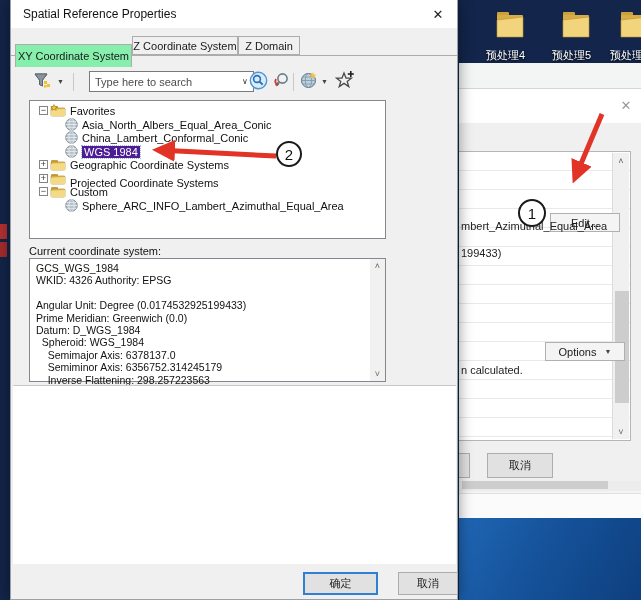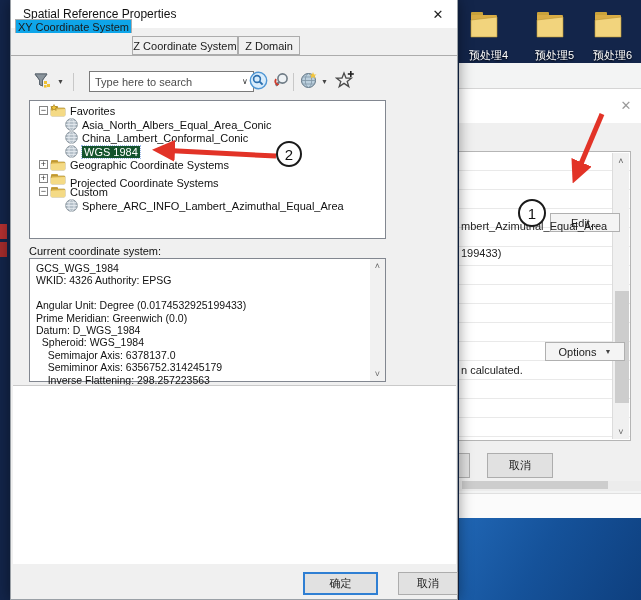--- a/index.html
+++ b/index.html
@@ -4,21 +4,21 @@
 <style>
   html,body{margin:0;padding:0;}
   body{width:641px;height:600px;position:relative;overflow:hidden;
        font-family:"Liberation Sans",sans-serif;
        background:#13254a;}
   .abs{position:absolute;}
   
   #desktop-blue{left:459px;top:517px;width:182px;height:83px;
     background:linear-gradient(120deg,#2066b4 0%,#15529a 45%,#0e3f7e 100%);z-index:1;}
   .desk-frag{width:7px;background:#b53131;z-index:1;}
-  .desk-folder{top:8px;width:56px;text-align:left;z-index:1;}
+  .desk-folder{top:8px;width:56px;text-align:right;z-index:1;}
   .desk-folder .flabel{color:#fff;font-size:11px;margin-top:2px;
     text-shadow:0 1px 2px #000;white-space:nowrap;}
   
   .btn{display:flex;align-items:center;justify-content:center;
     background:#e1e1e1;border:1px solid #adadad;font-size:11px;color:#1a1a1a;
     box-sizing:border-box;}
   .close-x{font-size:13px;color:#444;display:flex;align-items:center;justify-content:center;}
   
   #window-a{left:459px;top:63px;width:182px;height:454px;background:#f3f4f4;z-index:2;}
   #window-a .hscroll-track{left:0;top:418px;width:182px;height:10px;background:#ececec;}
@@ -44,33 +44,33 @@
   #dialog-a{left:10px;top:0;width:448px;height:600px;background:#f0f0f0;
     border:1px solid #9aa0a6;border-top:none;box-sizing:border-box;
     box-shadow:0 0 14px rgba(0,0,0,.45);z-index:4;}
   #dialog-a .titlebar{left:0;top:0;width:446px;height:28px;background:#ffffff;}
   #dialog-a .title-text{left:12px;top:7px;font-size:12px;color:#111;}
   #dialog-a .close-x{right:8px;top:6px;width:22px;height:17px;color:#222;}
   .tabline{left:0px;top:55px;width:446px;height:1px;background:#acacac;}
   .tab{top:36px;height:19px;background:#f0f0f0;border:1px solid #acacac;
     box-sizing:border-box;font-size:11px;color:#1a1a1a;display:flex;
     align-items:center;justify-content:center;}
-  .tab.active{top:19px;height:14px;background:#0ea5e9;border-bottom:none;z-index:5;}
+  .tab.active{top:44px;height:23px;background:#86efac;border-bottom:none;z-index:5;}
   .toolbar-sep{top:73px;width:1px;height:18px;background:#c8c8c8;}
   .dd-arrow{font-size:7px;color:#444;}
   #search-combo{left:78px;top:71px;width:165px;height:21px;background:#fff;
     border:1px solid #7a7a7a;box-sizing:border-box;display:flex;align-items:center;}
   #search-combo .ph{font-size:11px;color:#4c4c4c;padding-left:5px;flex:1;}
   #search-combo .combo-arrow{width:16px;text-align:center;font-size:8px;color:#333;}
   #tree-box{left:18px;top:100px;width:357px;height:139px;background:#fff;
     border:1px solid #828790;box-sizing:border-box;overflow:hidden;}
   .trow{position:absolute;height:13.6px;display:flex;align-items:center;font-size:11px;color:#111;white-space:nowrap;}
   .expand-box{position:absolute;width:9px;height:9px;background:#fff;border:1px solid #848484;
     font-size:9px;line-height:7px;text-align:center;color:#333;box-sizing:border-box;}
-  .sel-label{background:#14532d;color:#fff;padding:0 2px;outline:1px dotted #9db9e8;}
+  .sel-label{background:#4c1d95;color:#fff;padding:0 2px;outline:1px dotted #9db9e8;}
   #cs-label{left:18px;top:245px;font-size:11px;color:#111;}
   #cs-box{left:18px;top:258px;width:357px;height:124px;background:#fff;
     border:1px solid #828790;box-sizing:border-box;}
   #cs-box pre{position:absolute;left:6px;top:3px;margin:0;
     font-family:"Liberation Sans",sans-serif;font-size:10.5px;line-height:12.4px;color:#111;}
   #cs-box .vtrack{position:absolute;right:0;top:0;width:15px;height:122px;background:#f1f1f1;}
   #cs-box .varrow{width:15px;height:14px;color:#666;font-size:9px;display:flex;
     align-items:center;justify-content:center;}
   #white-panel{left:2px;top:385px;width:443px;height:178px;background:#fff;
     border-top:1px solid #c9c9c9;}

